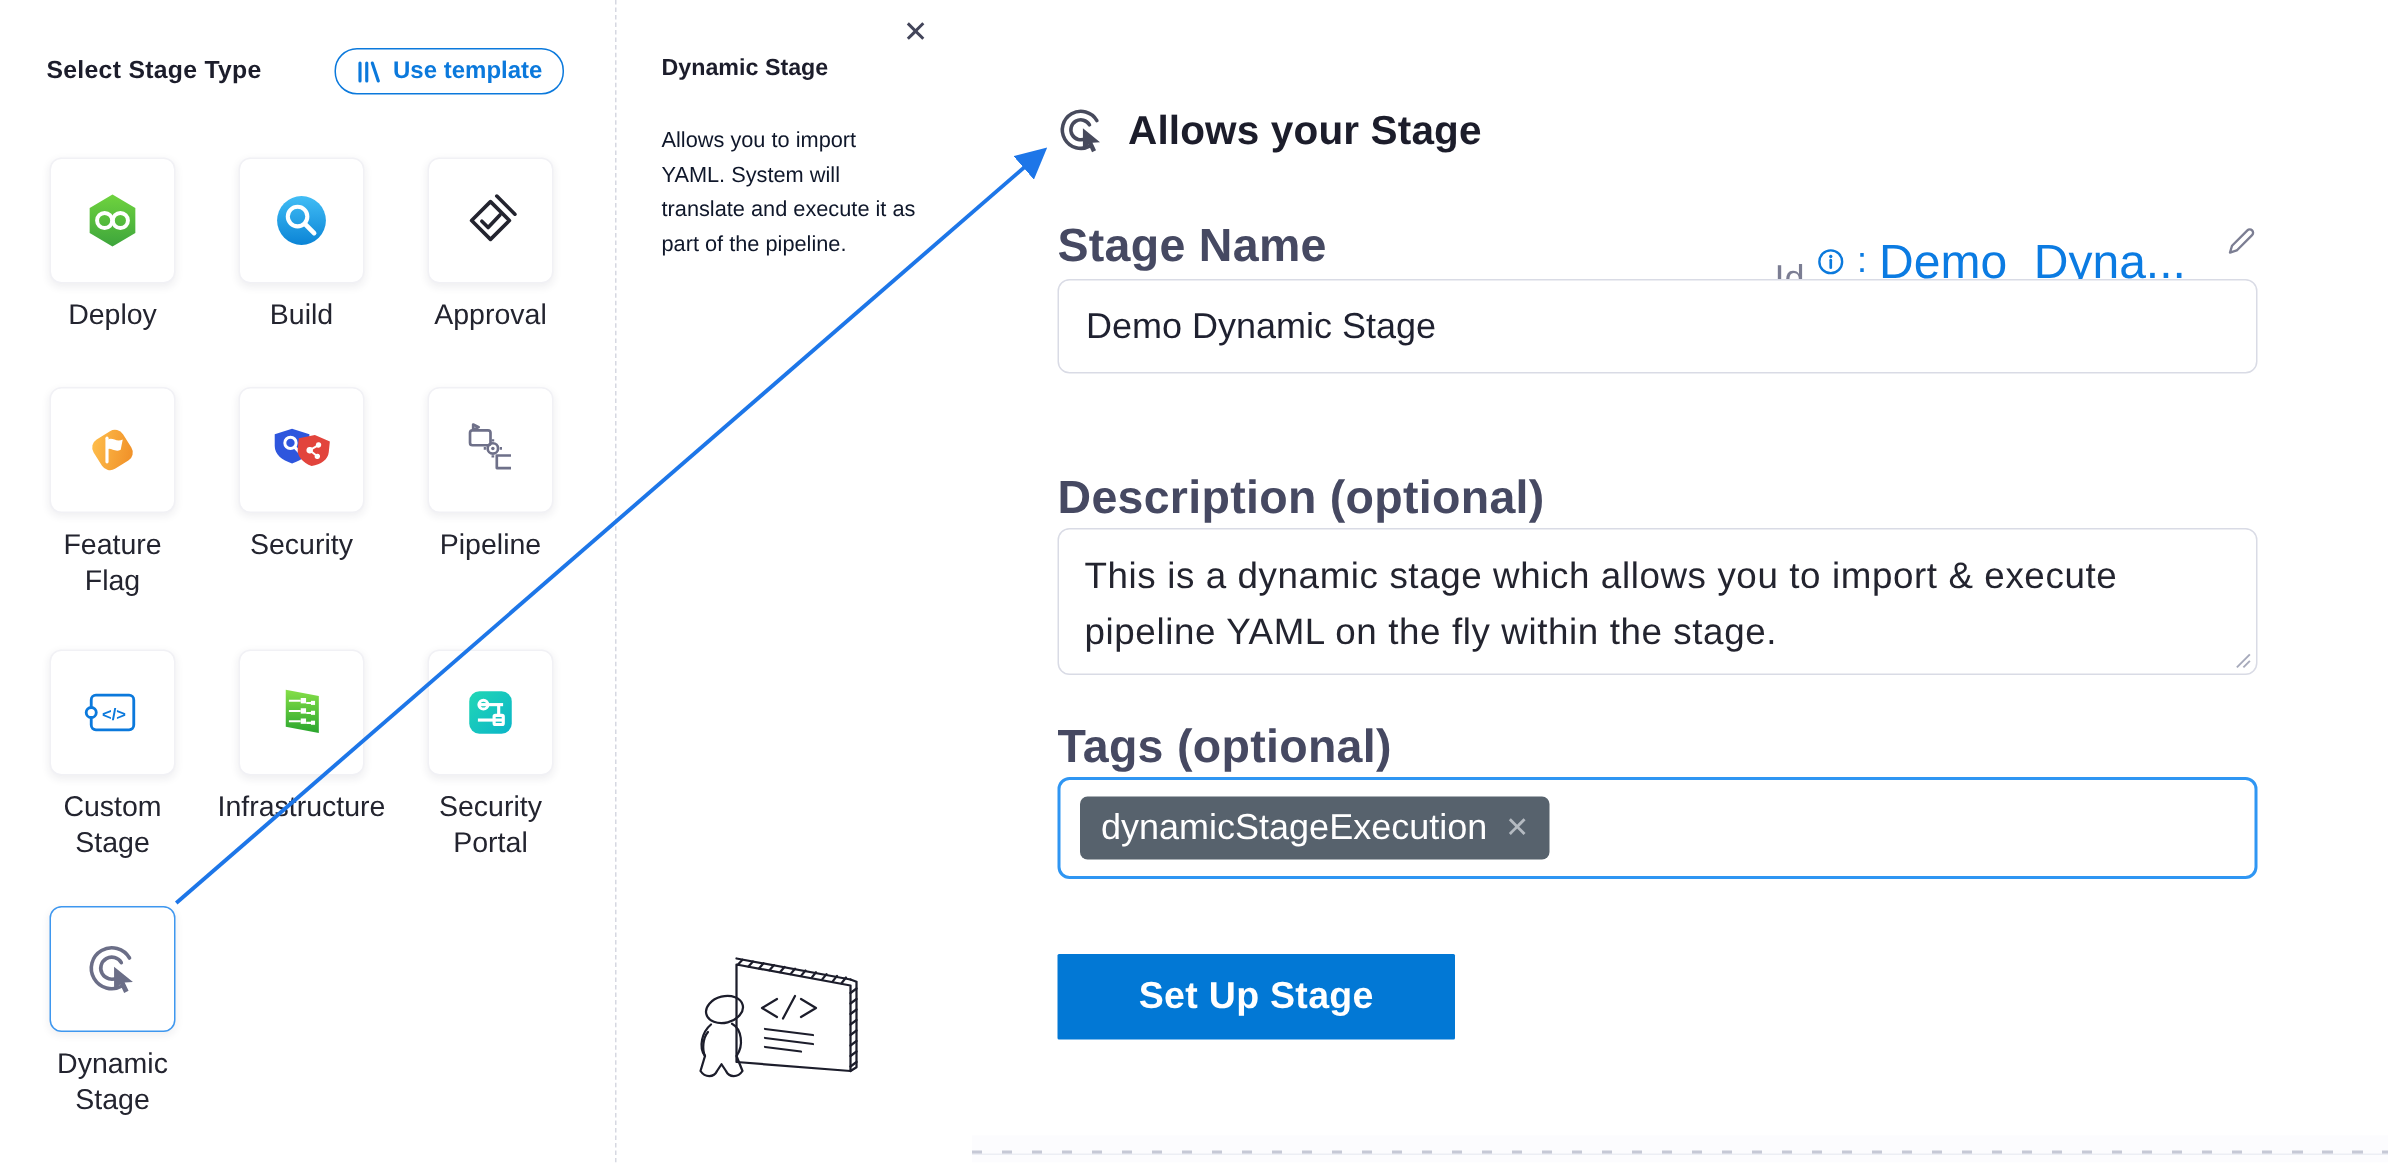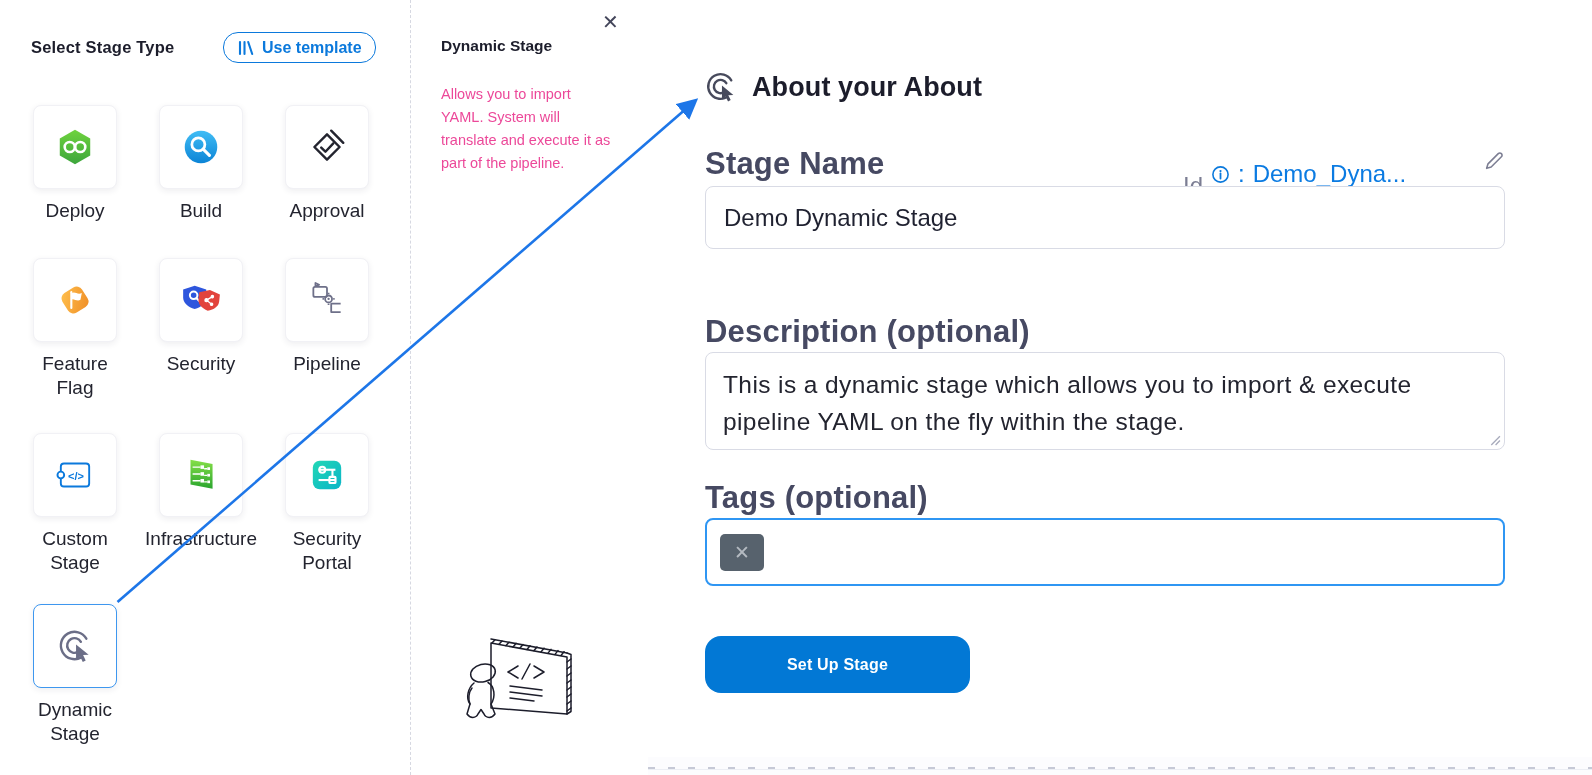--- a/index.html
+++ b/index.html
@@ -19,55 +19,55 @@
     cursor:pointer; }
   .tile.selected { border:1.5px solid #3e97ef; }
   .tile-label { margin-top:10px; font-size:19px; line-height:1.28; color:#23242f; text-align:center; }
 
   .divider { left:410px; top:0; bottom:0; width:0; border-left:1px dashed #d6d8e1; }
 
   
   .close-btn { left:602px; top:12px; font-size:20px; color:#43455a; background:none; border:none;
     cursor:pointer; line-height:1; font-family:inherit; }
   .info-title { left:441px; top:37px; font-size:15.5px; font-weight:700; color:#1c1d2b; }
-  .info-desc { left:441px; top:83px; width:174px; font-size:14.5px; line-height:23px; color:#ec4899; }
+  .info-desc { left:441px; top:83px; width:174px; font-size:14.5px; line-height:23px; color:#0f172a; }
   .illus { left:458px; top:626px; }
 
   
   .form-header { left:702px; top:68px; display:flex; align-items:center; gap:12px; }
   .form-title { font-size:27px; font-weight:700; color:#1c1d2b; letter-spacing:.1px; }
   .field-label { font-size:31px; font-weight:700; color:#464962; letter-spacing:.2px; }
   .lbl-name { left:705px; top:146px; }
   .lbl-desc { left:705px; top:314px; }
   .lbl-tags { left:705px; top:480px; }
 
   .id-row { left:1183px; top:148px; display:flex; align-items:center; gap:8px; }
   .id-label { font-size:24px; color:#7b7d93;margin-top:24px; }
   .id-sep { font-size:24px; color:#0b7be2; }
-  .id-value { font-size:24px; color:#0b7be2; cursor:pointer; }
+  .id-value { font-size:32px; color:#0b7be2; cursor:pointer; }
   .pencil { left:1483px; top:149px; cursor:pointer; }
 
   .stage-name-input { left:705px; top:186px; width:800px; height:63px;
     border:1px solid #d9dbe5; border-radius:8px; padding:15px 18px; font-size:24px; color:#1f2130;
     font-family:inherit; background:#fff; outline:none; }
   .desc-area { left:705px; top:352px; width:800px; height:98px;
     border:1px solid #d9dbe5; border-radius:8px; padding:13px 40px 13px 17px;
     font-size:24.5px; letter-spacing:.4px; line-height:37px; color:#23242f;
     font-family:inherit; resize:none; outline:none; overflow:hidden; background:#fff; }
   .resize-handle { left:1488px; top:433px; }
 
   .tags-box { left:705px; top:518px; width:800px; height:68px;
     border:2px solid #2f96f3; border-radius:8px; background:#fff;
     display:flex; align-items:center; padding:0 13px; cursor:text; }
   .chip { display:flex; align-items:center; gap:12px; background:#57626d; color:#fff;
     border-radius:5px; padding:7px 14px; font-size:24px; }
   .chip-x { color:#b4bac1; font-size:19px; cursor:pointer; }
 
   .submit-btn { left:705px; top:636px; width:265px; height:57px; background:#0278d5; border:none;
-    border-radius:16px; color:#fff; font-size:16px; font-weight:700; cursor:pointer;
+    border-radius:1px; color:#fff; font-size:25px; font-weight:700; cursor:pointer;
     font-family:inherit; letter-spacing:.2px; }
 
   .canvas-strip { left:648px; top:757px; right:0; height:18px; background:#fcfcfe; }
   .canvas-strip::after { content:""; position:absolute; left:0; right:0; top:12px; height:1px; background:#eceef4; }
   .canvas-strip::before { content:""; position:absolute; left:0; right:0; top:10px; height:3px;
     background:repeating-linear-gradient(90deg,#c6c9d6 0,#c6c9d6 7px,transparent 7px,transparent 20px); }
 
   .arrow-overlay { left:0; top:0; width:1592px; height:775px; pointer-events:none; z-index:10; }
 </style>
 </head>
@@ -278,21 +278,21 @@
 </div>
 
 <div class="abs form-header">
   <svg width="38" height="38" viewBox="0 0 40 40">
     <g stroke="#474a5c" stroke-width="2.5" fill="none" stroke-linecap="round">
       <path d="M30.8,13 A13,13 0 1 0 26,30.8"></path>
       <path d="M25.6,16 A7,7 0 1 0 23,25.6"></path>
     </g>
     <path d="M21,18.5 L21,33.5 L24.9,29.9 L27.4,35.2 L30.2,33.8 L27.7,28.6 L33,28.3 Z" fill="#474a5c"></path>
   </svg>
-  <div class="form-title">About your About</div>
+  <div class="form-title">Allows your Stage</div>
 </div>
 
 <label class="abs field-label lbl-name">Stage Name</label>
 
 <div class="abs id-row">
   <span class="id-label">Id</span>
   <svg width="19" height="19" viewBox="0 0 18 18" style="cursor:pointer">
     <circle cx="9" cy="9" r="7.2" fill="none" stroke="#0b79dc" stroke-width="1.5"></circle>
     <circle cx="9" cy="5.7" r="1.05" fill="#0b79dc"></circle>
     <path d="M9,8 V12.8" stroke="#0b79dc" stroke-width="1.7" stroke-linecap="round"></path>
@@ -311,20 +311,21 @@
 <svg class="abs resize-handle" width="13" height="13" viewBox="0 0 12 12" style="cursor:nwse-resize">
   <g stroke="#a7aabb" stroke-width="1.2">
       <path d="M11,3 L3,11"></path>
       <path d="M11,7 L7,11"></path>
     </g>
 </svg>
 
 <label class="abs field-label lbl-tags">Tags (optional)</label>
 <div class="abs tags-box">
   <span class="chip">
+    <span>dynamicStageExecution</span>
     <span class="chip-x">✕</span>
   </span>
 </div>
 
 <button class="abs submit-btn">Set Up Stage</button>
 
 <div class="abs canvas-strip"></div>
 
 <svg class="abs arrow-overlay">
   <path d="M117.5,602 L695,101" stroke="#1d76e8" stroke-width="2.6" fill="none" marker-end="url(#ah)"></path>

